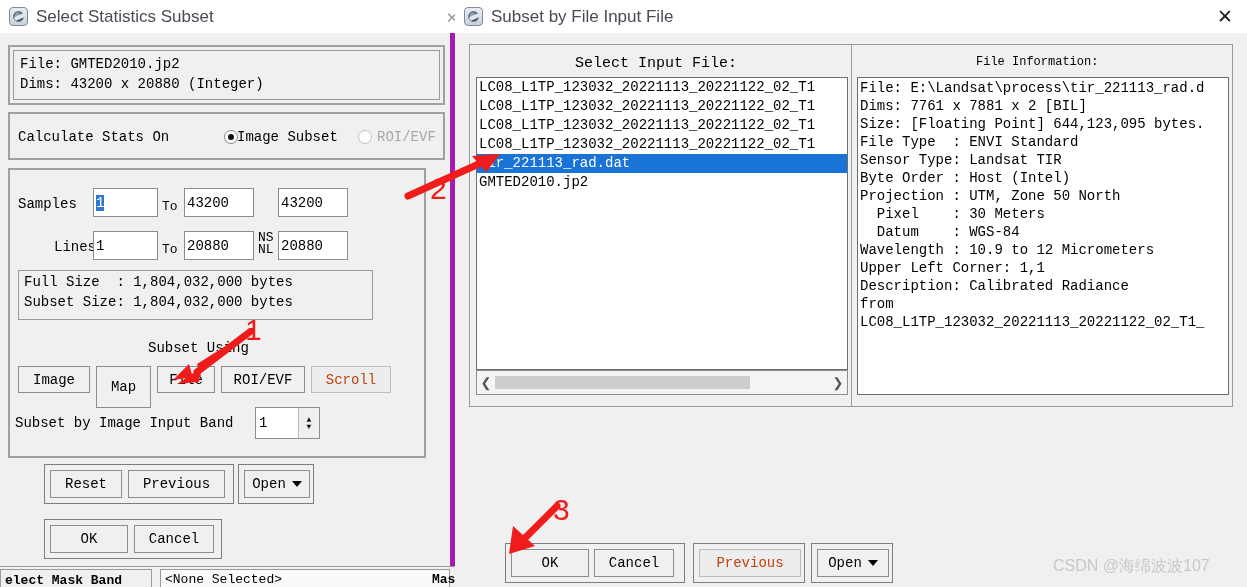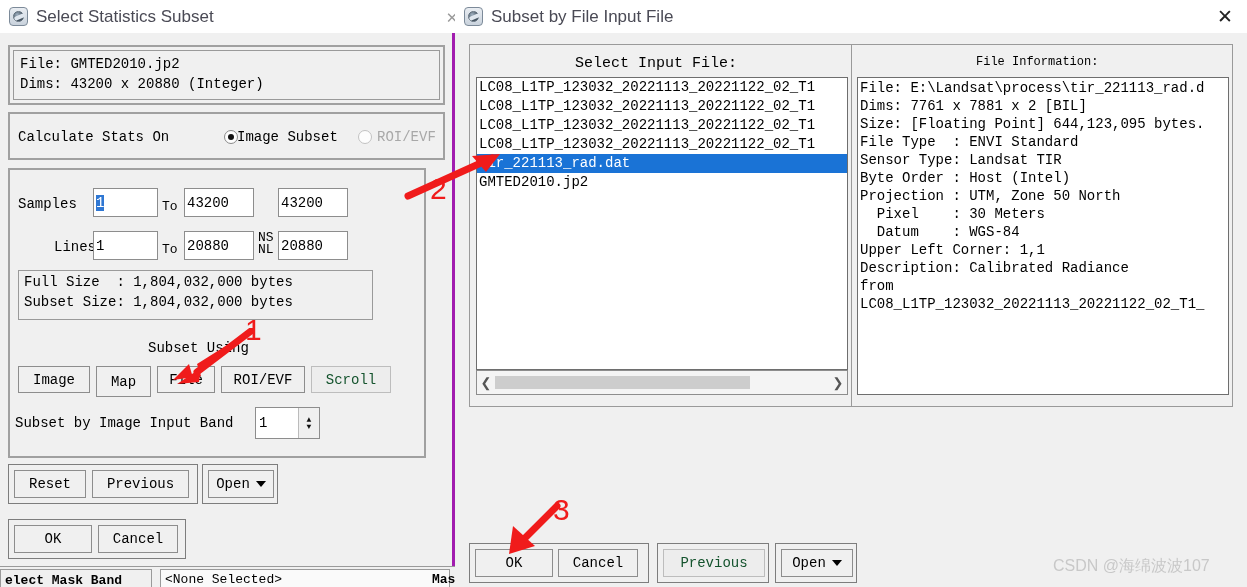--- a/index.html
+++ b/index.html
@@ -125,27 +125,28 @@
     box-sizing: border-box;
     font-family: "Liberation Mono", monospace;
     font-size: 14px;
     color: #000;
     display: flex;
     align-items: center;
     justify-content: center;
     white-space: pre;
     cursor: default;
   }
-  .btn.disabled { color: #14532d; background: #ededed; border-color: #bdbdbd; }
+  .btn.disabled { color: #c2410c; background: #ededed; border-color: #bdbdbd; }
 
   .btnwrap {
     position: absolute;
     border: 1px solid #7d7d7d;
     background: #f0f0f0;
     box-sizing: border-box;
+    margin-left: 36px;
   }
 
   .radio {
     position: absolute;
     width: 14px; height: 14px;
     border-radius: 50%;
     border: 1px solid #8a8a8a;
     background: #fdfdfd;
     box-sizing: border-box;
   }
@@ -284,21 +285,21 @@
       <span class="lbl" style="left:4px; top:3px; font-size:13px; font-weight:bold;">elect Mask Band</span>
     </div>
     <div style="position:absolute; left:160px; top:2px; width:290px; height:19px; border:1px solid #9a9a9a; background:#fafafa; box-sizing:border-box;">
       <span class="lbl" style="left:4px; top:2px; font-size:13px;">&lt;None Selected&gt;</span>
     </div>
     <div style="position:absolute; left:420px; top:2px; width:35px; height:19px;">
       <span class="lbl" style="left:12px; top:3px; font-size:13px; font-weight:bold;">Mask</span>
     </div>
   </div>
 
-  <div class="win" style="left:0; top:0; width:455px; height:566px; border-right:3px solid #a21caf;">
+  <div class="win" style="left:0; top:0; width:455px; height:566px; border-right:5px solid #a21caf;">
 
     <div class="titlebar" style="width:455px;">
       <div class="envi-icon"></div>
       <div class="title-text">Select Statistics Subset</div>
       <div class="close-x" style="position:absolute; left:432px; top:1px; width:40px; color:#9a9a9a; font-size:15px;">✕</div>
     </div>
 
     <div class="group thick" style="left:8px; top:45px; width:437px; height:60px;">
       <div style="position:absolute; left:3px; top:3px; right:3px; bottom:3px; border:1px solid #9a9a9a; box-sizing:border-box;">
         <span class="lbl" style="left:6px; top:5px;">File: GMTED2010.jp2</span>
@@ -345,21 +346,21 @@
       <div class="sunken" style="left:8px; top:100px; width:355px; height:50px;text-align:center;">
         <span class="lbl" style="left:5px; top:3px;">Full Size  : 1,804,032,000 bytes</span>
         <span class="lbl" style="left:5px; top:23px;">Subset Size: 1,804,032,000 bytes</span>
       </div>
 
       <span class="lbl" style="left:138px; top:170px;">Subset Using</span>
 
       <div class="btn" style="left:8px; top:196px; width:72px; height:27px;">
         <span>Image</span>
       </div>
-      <div class="btn" style="left:86px; top:196px; width:55px; height:31px;">
+      <div class="btn" style="left:86px; top:196px; width:55px; height:42px;">
         <span>Map</span>
       </div>
       <div class="btn" style="left:147px; top:196px; width:58px; height:27px;">
         <span>File</span>
       </div>
       <div class="btn" style="left:211px; top:196px; width:84px; height:27px;">
         <span>ROI/EVF</span>
       </div>
       <div class="btn disabled" style="left:301px; top:196px; width:80px; height:27px;">
         <span>Scroll</span>
@@ -435,20 +436,21 @@
       <div class="infobox" style="left:5px; top:32px; width:372px; height:318px;">
         <div class="info-line">File: E:\Landsat\process\tir_221113_rad.d</div>
         <div class="info-line">Dims: 7761 x 7881 x 2 [BIL]</div>
         <div class="info-line">Size: [Floating Point] 644,123,095 bytes.</div>
         <div class="info-line">File Type  : ENVI Standard</div>
         <div class="info-line">Sensor Type: Landsat TIR</div>
         <div class="info-line">Byte Order : Host (Intel)</div>
         <div class="info-line">Projection : UTM, Zone 50 North</div>
         <div class="info-line">  Pixel    : 30 Meters</div>
         <div class="info-line">  Datum    : WGS-84</div>
+        <div class="info-line">Wavelength : 10.9 to 12 Micrometers</div>
         <div class="info-line">Upper Left Corner: 1,1</div>
         <div class="info-line">Description: Calibrated Radiance</div>
         <div class="info-line">from</div>
         <div class="info-line">LC08_L1TP_123032_20221113_20221122_02_T1_</div>
       </div>
     </div>
 
     <div class="btnwrap" style="left:14px; top:543px; width:180px; height:40px;">
       <div class="btn" style="left:5px; top:5px; width:78px; height:28px;">
         <span>OK</span>

